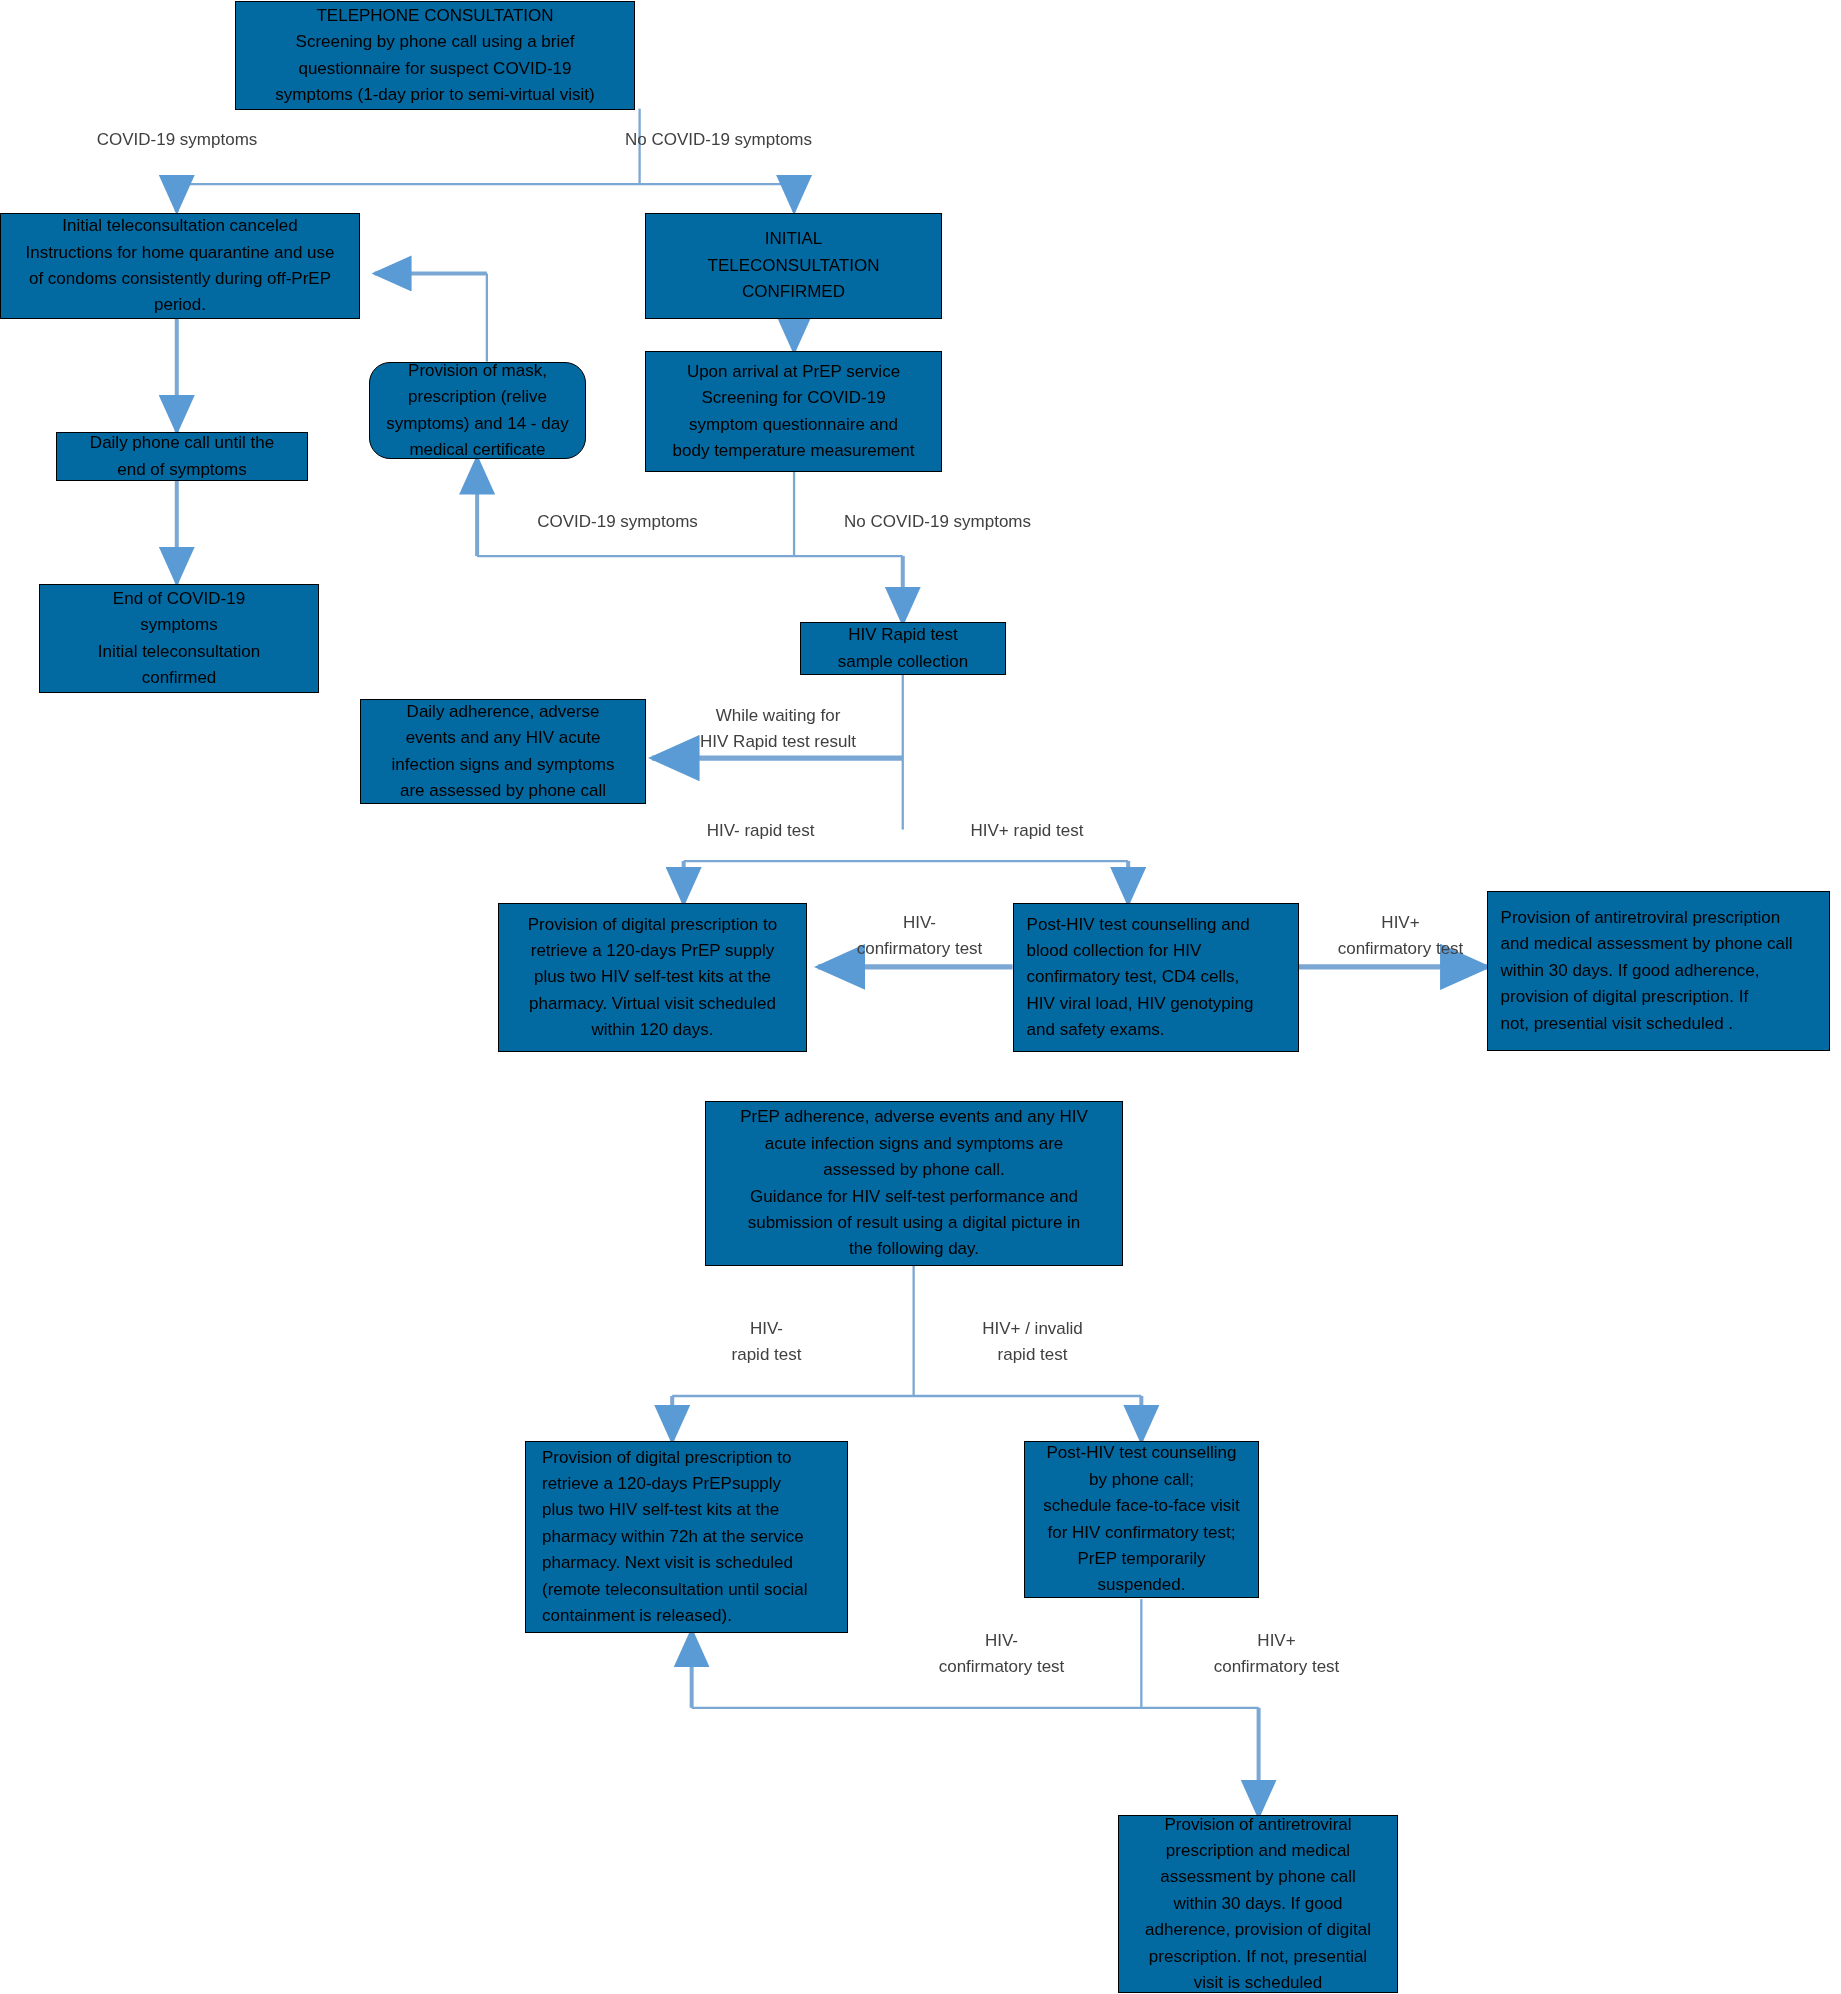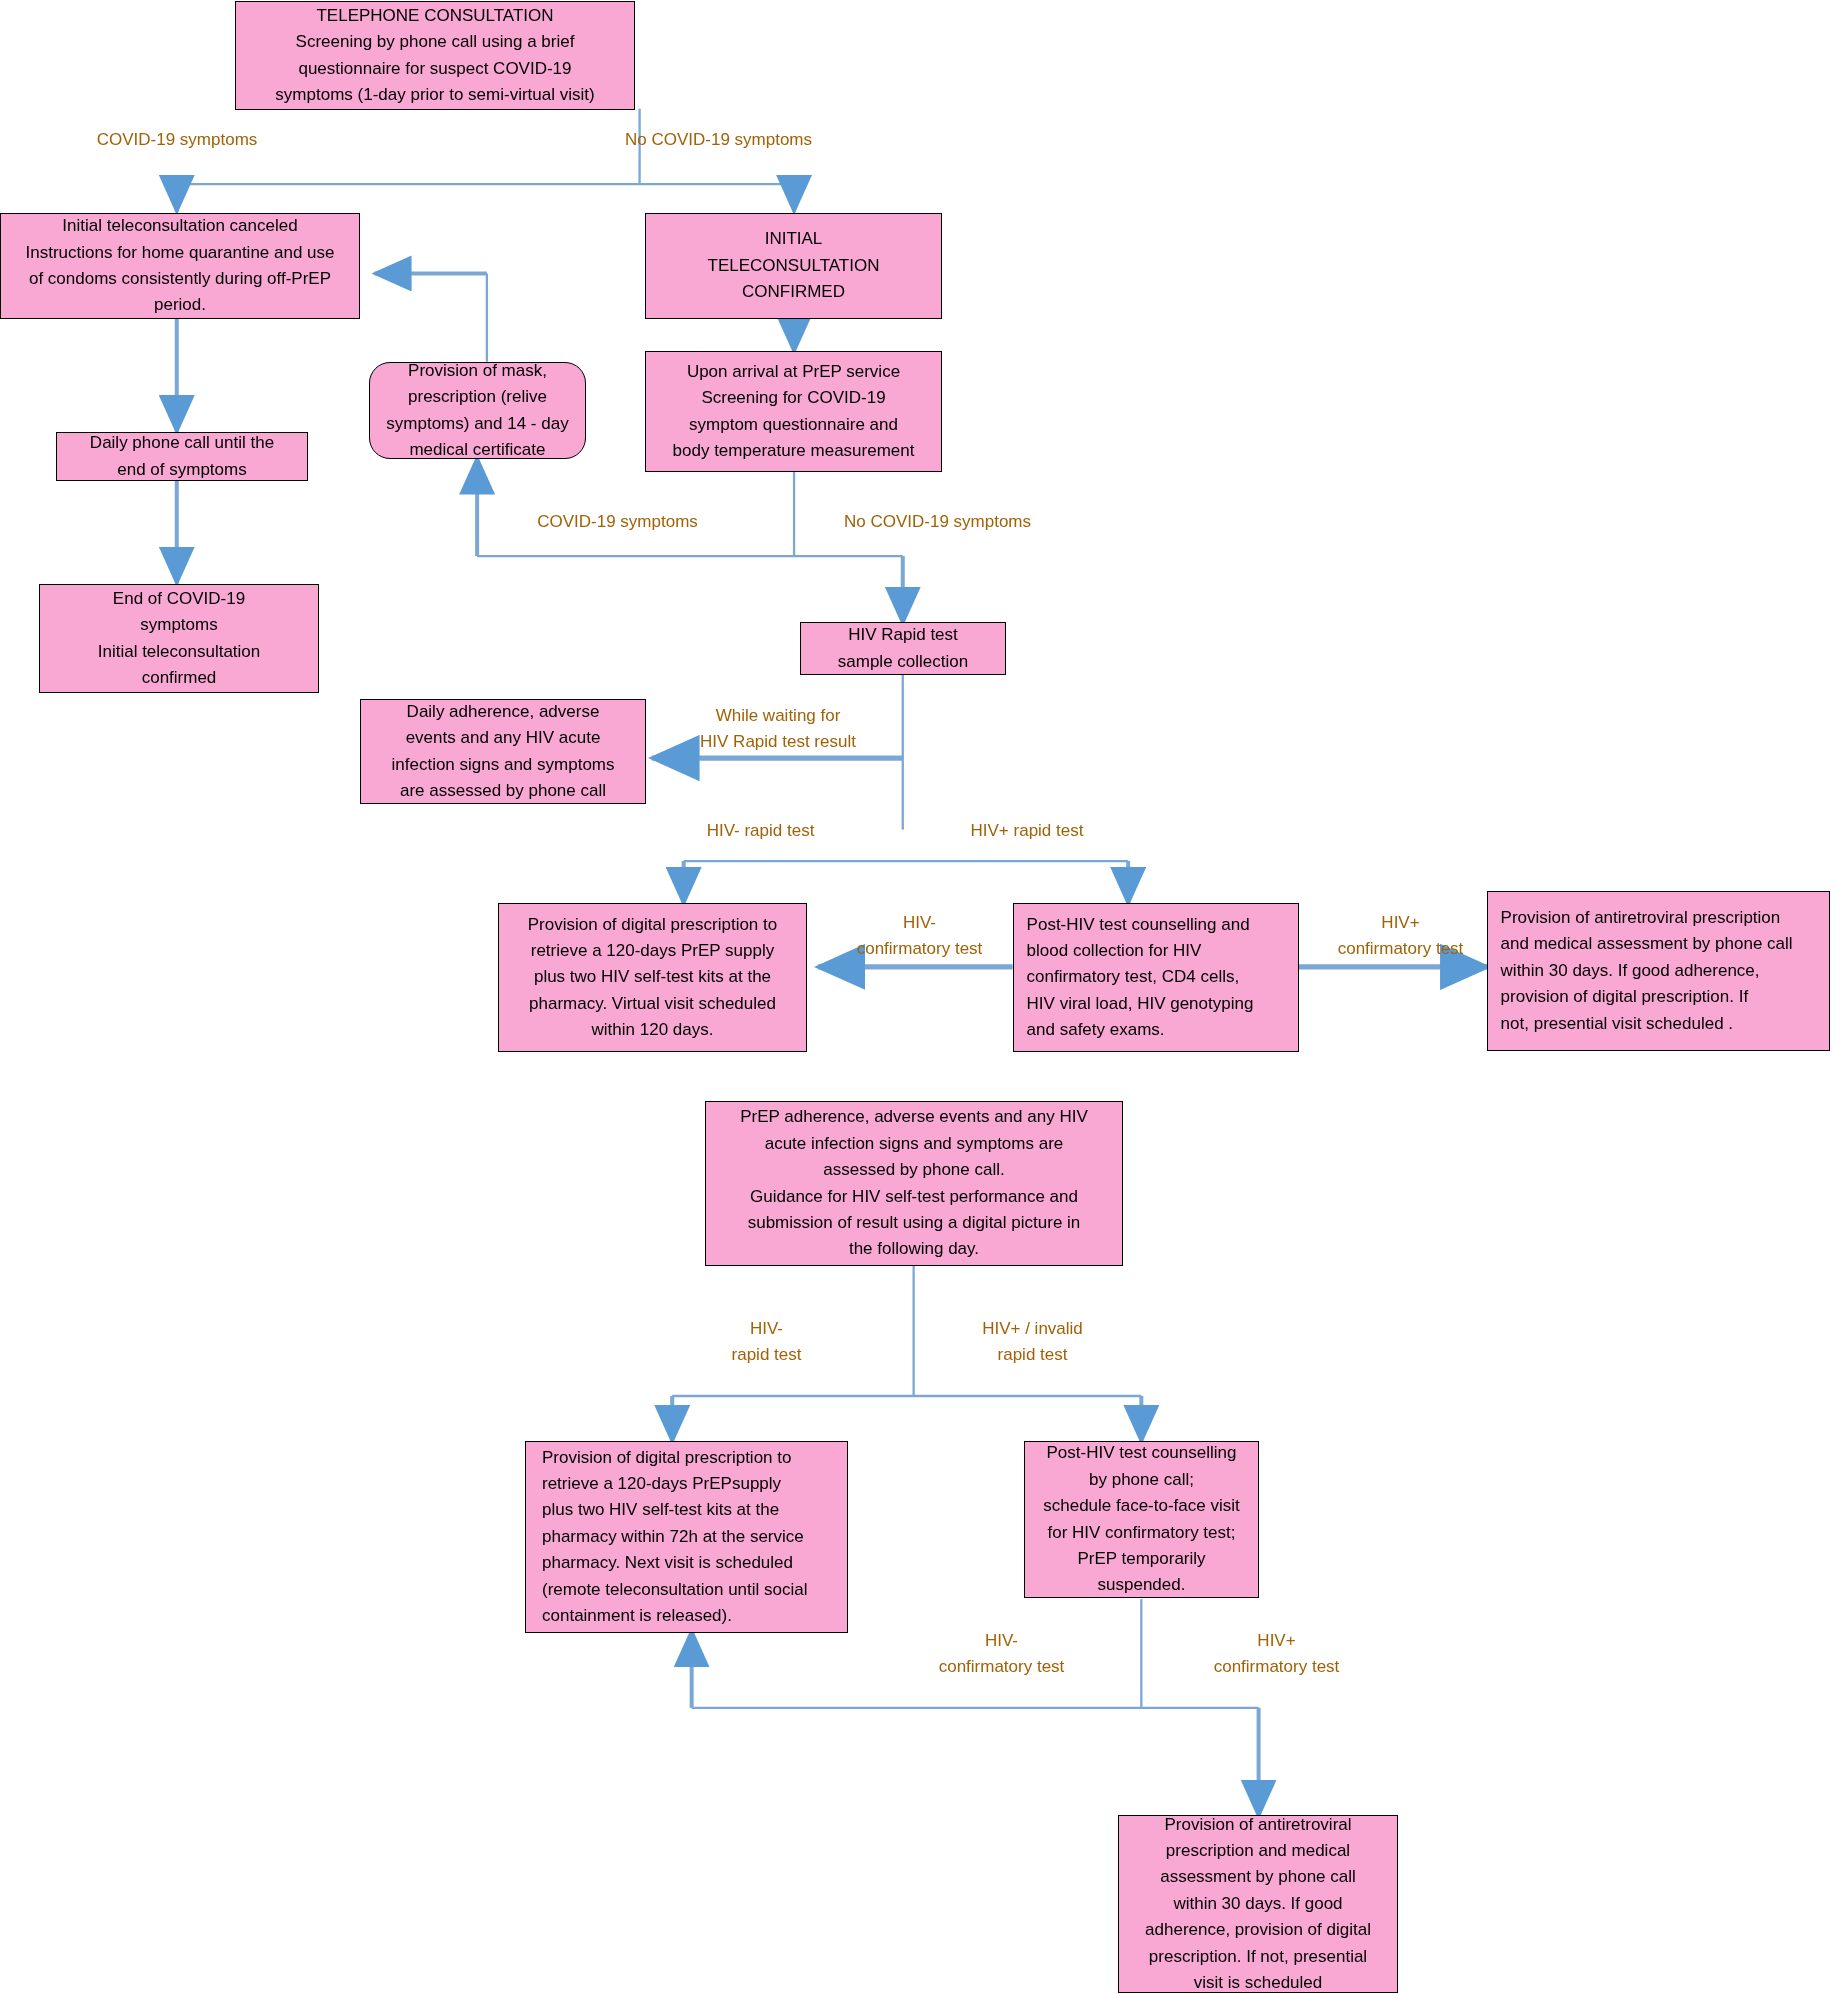--- a/index.html
+++ b/index.html
@@ -12,39 +12,39 @@
     width: 1841px;
     height: 1995px;
     background: #ffffff;
     font-family: "Liberation Sans", sans-serif;
     overflow: hidden;
   }
   .node {
     position: absolute;
     box-sizing: border-box;
     border: 1.7px solid #000000;
-    background: #f9a8d4;
+    background: #0369a1;
     display: flex;
     align-items: center;
     justify-content: center;
     text-align: center;
     color: #000000;
     font-size: 17px;
     line-height: 1.55;
     padding: 4.6px 6.9px;
     white-space: pre-line;
     z-index: 3;
   }
   .node.left-align {
     text-align: left;
     justify-content: flex-start;
   }
   .edge-label {
     position: absolute;
-    color: #a16207;
+    color: #404040;
     font-size: 17px;
     line-height: 1.5;
     text-align: center;
     white-space: pre-line;
     z-index: 4;
   }
   svg.wires {
     position: absolute;
     left: 0;
     top: 0;

